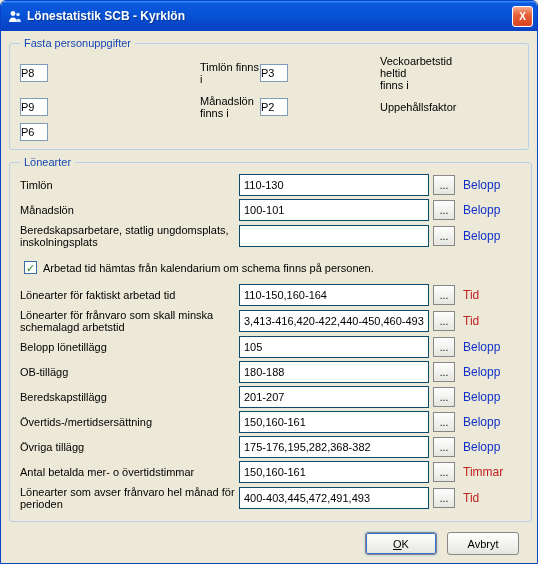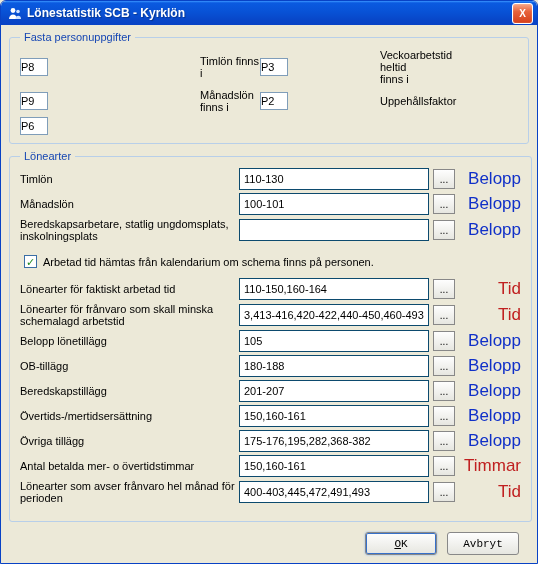--- a/index.html
+++ b/index.html
@@ -14,21 +14,21 @@
     width: 538px;
     height: 564px;
     background: #ece9d8;
     border: 1px solid #0842c5;
     border-radius: 6px 6px 0 0;
     overflow: hidden;
     display: flex;
     flex-direction: column;
   }
   .titlebar {
-    height: 24px;
+    height: 30px;
     background: linear-gradient(to bottom, #3a95ff 0%, #0a5ae0 8%, #0852d6 45%, #0846c8 80%, #0842c5 100%);
     display: flex;
     align-items: center;
     padding: 0 4px 0 6px;
     color: #fff;
     font-weight: bold;
     font-size: 12px;
     border-radius: 5px 5px 0 0;
   }
   .titlebar .icon {
@@ -104,23 +104,22 @@
   }
   .dots {
     height: 20px; width: 22px;
     border: 1px solid #888;
     background: linear-gradient(to bottom, #fefefe, #e6e6e0);
     font-size: 10px;
     display: flex; align-items: center; justify-content: center;
     padding: 0;
   }
   .cat {
-    font-size: 17px;
+    font-size: 12px;
     padding-left: 2px;
-    text-align: right;
   }
   .cat.blue { color: #1030c8; }
   .cat.red  { color: #c02020; }
   .chkrow {
     display: flex;
     align-items: center;
     gap: 6px;
     margin: 10px 0 10px 4px;
   }
   .chk {
@@ -137,21 +136,21 @@
     gap: 10px;
     justify-content: flex-end;
     padding: 4px 10px 0 0;
   }
   .btn {
     min-width: 72px;
     height: 23px;
     border: 1px solid #888;
     background: linear-gradient(to bottom, #fefefe, #e6e6e0);
     border-radius: 3px;
-    font-family: Liberation Mono, monospace;
+    font-family: Liberation Sans, sans-serif;
     font-size: 11px;
     padding: 0 12px;
   }
   .btn.default {
     box-shadow: 0 0 0 1px #3670c9 inset, 0 0 2px #7ab0ff;
   }
   .underline-first::first-letter { text-decoration: underline; }
   .fieldset2 { flex: 1; display: flex; flex-direction: column; }
 </style>
 </head>

